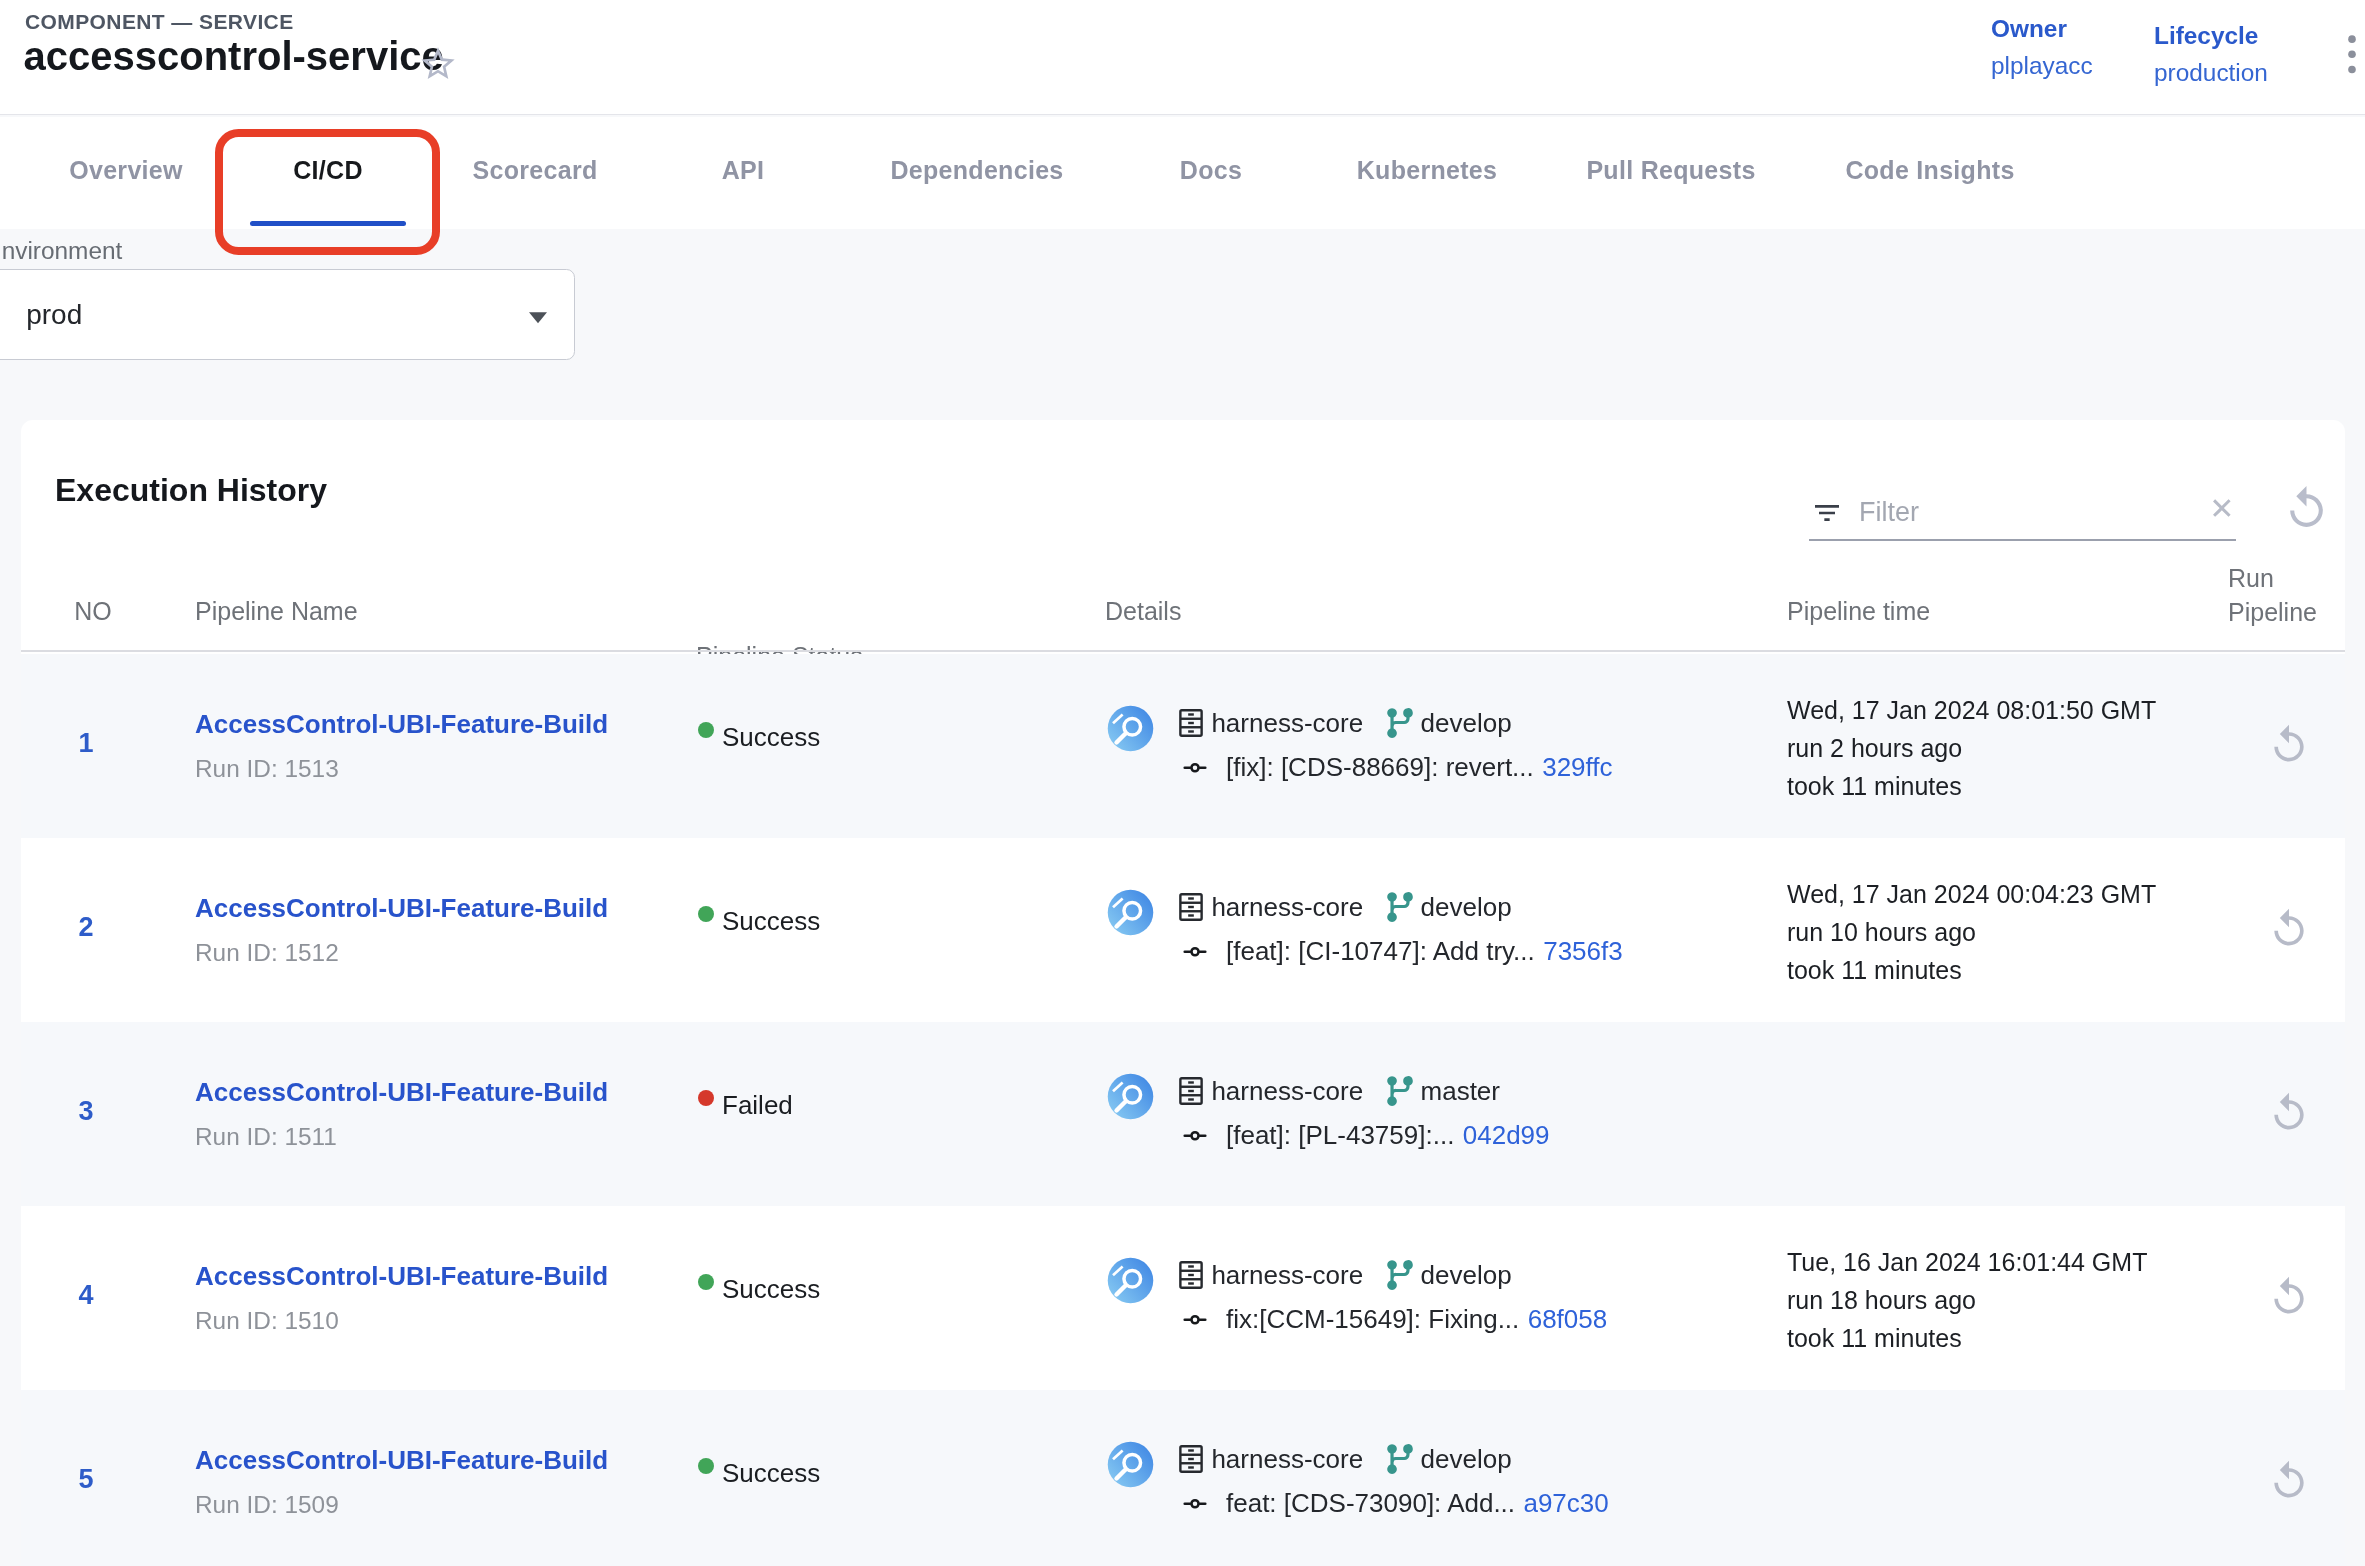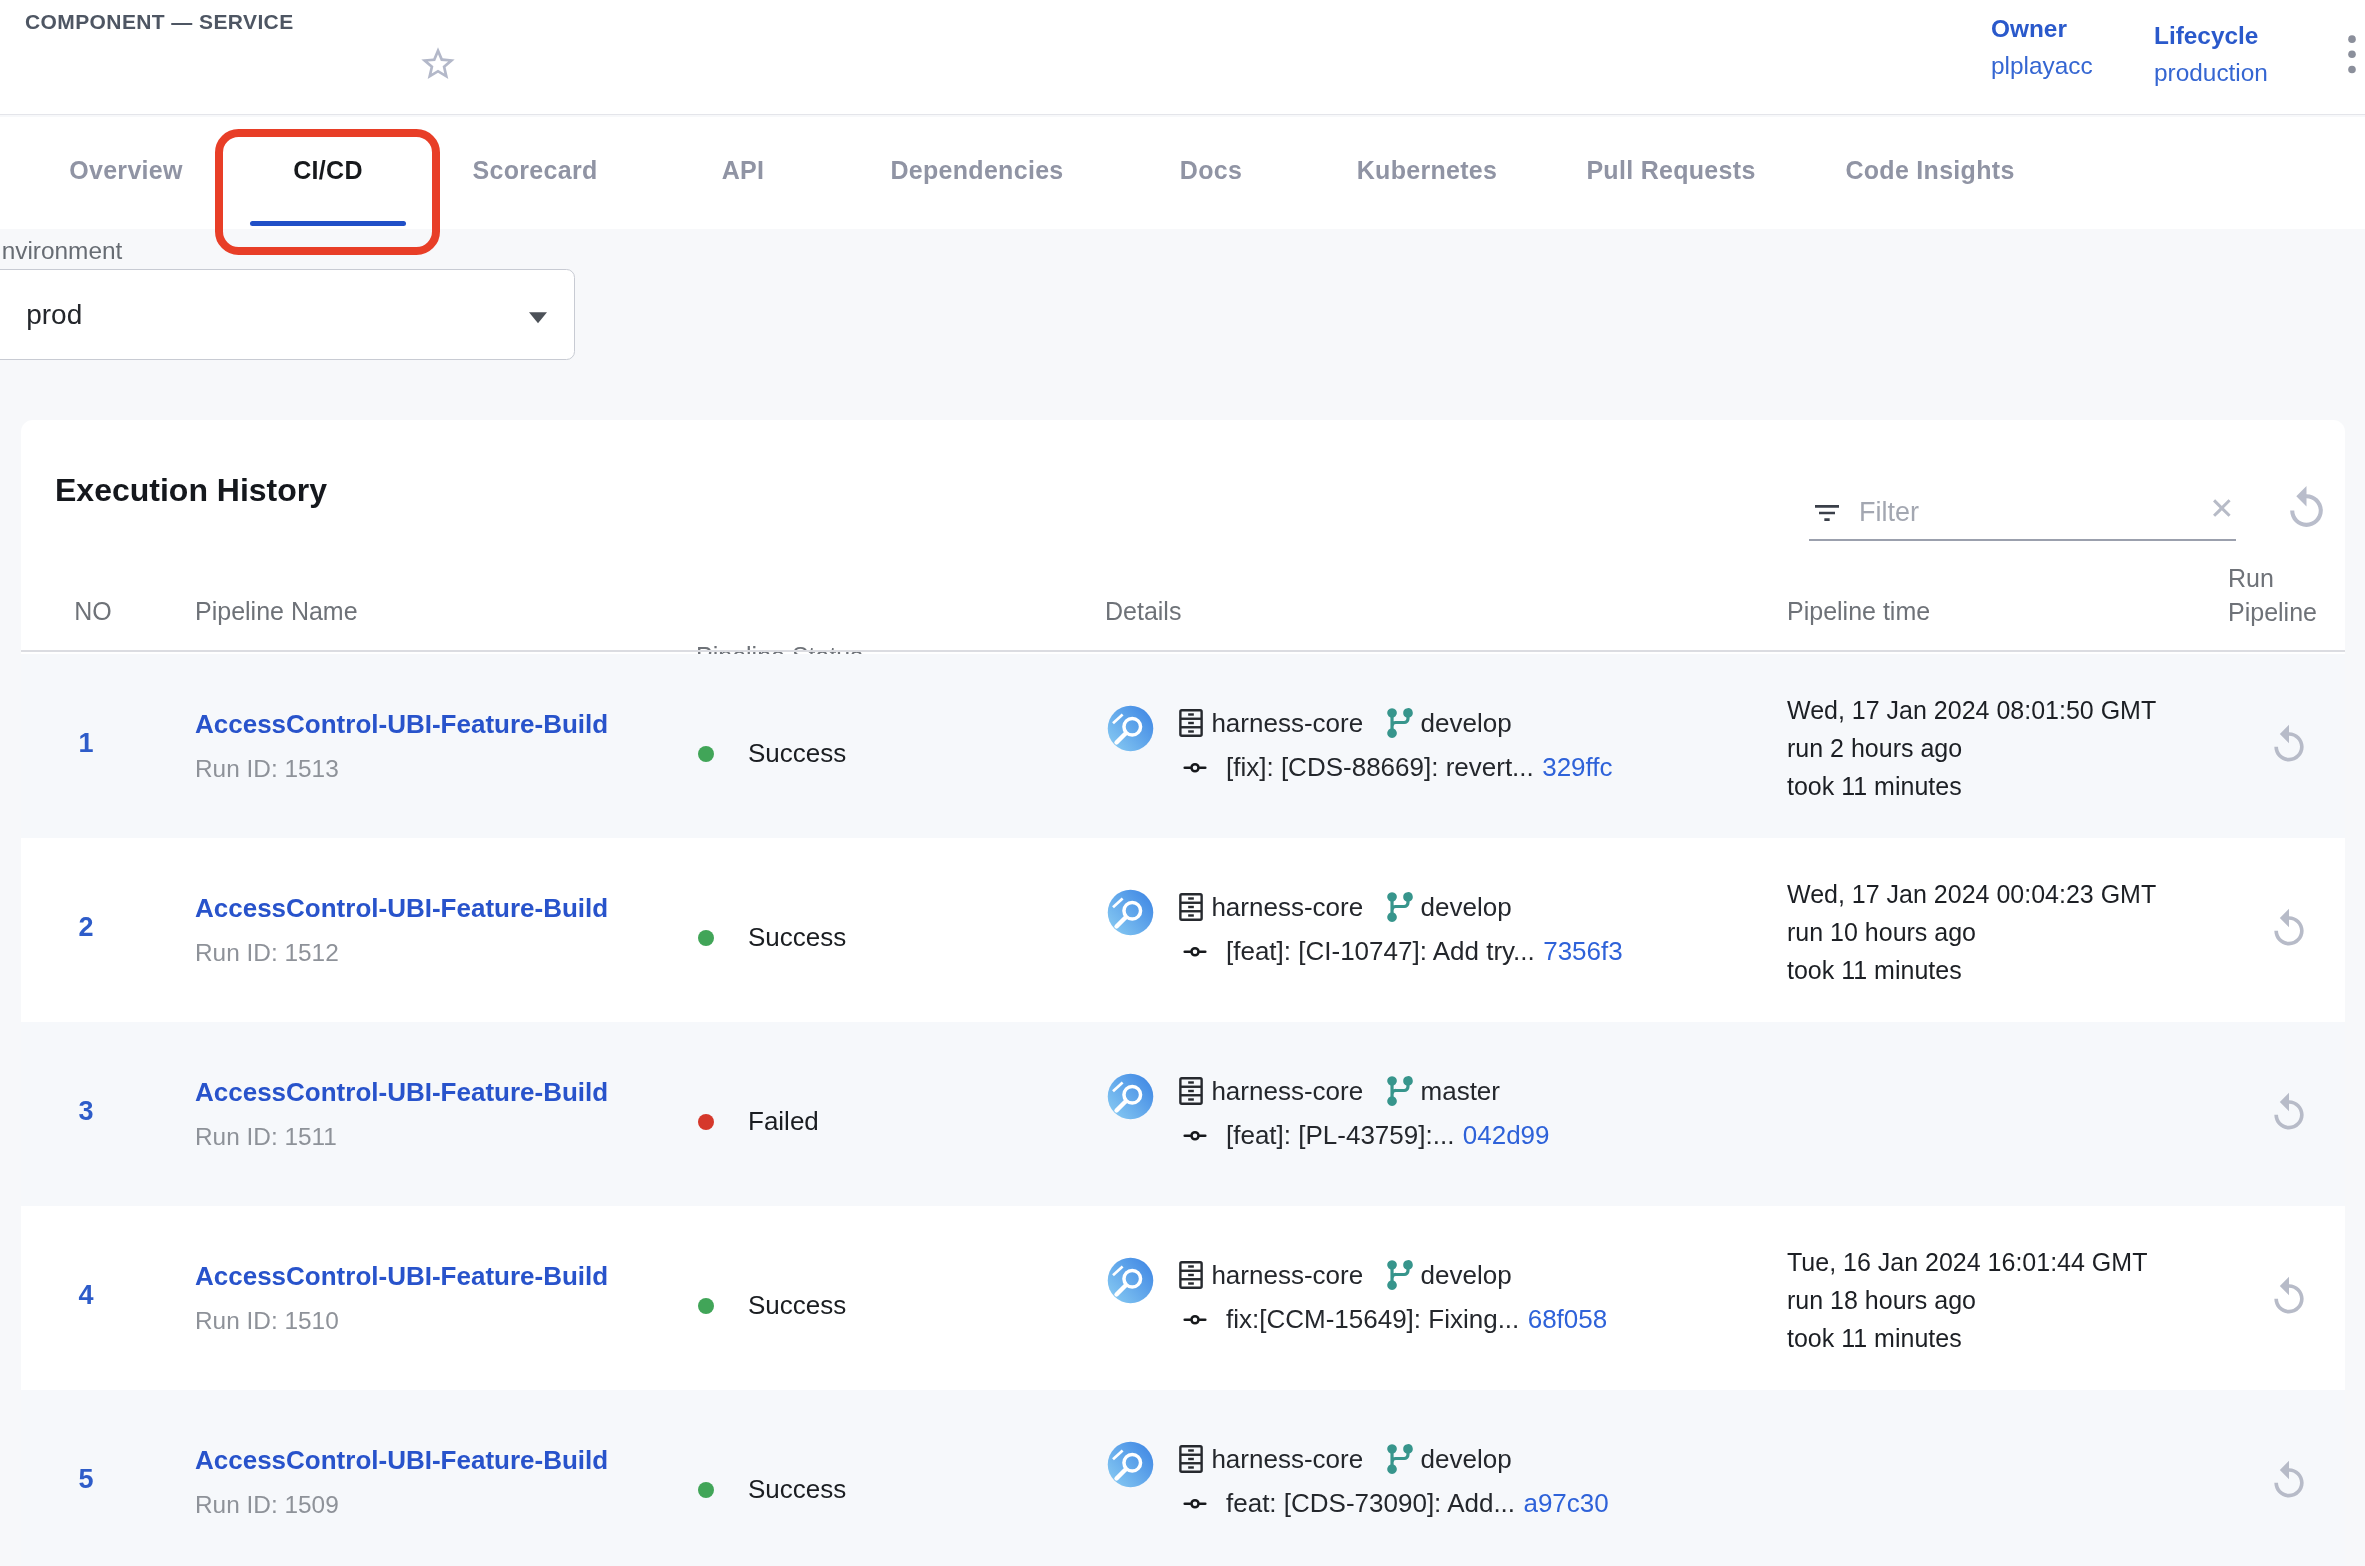--- a/index.html
+++ b/index.html
@@ -73,21 +73,21 @@
   .row { position:absolute; left:0; width:2324px; height:184px; }
   .row--tint { background:#f6f8fb; }
   .row--plain { background:#ffffff; }
 
   .cell-no { position:absolute; left:25px; top:74px; width:80px; text-align:center;
     font-size:27px; font-weight:600; color:#2e5cc9; }
   .cell-name { position:absolute; left:174px; top:55px; font-size:26px; font-weight:700;
     color:#2853cb; cursor:pointer; }
   .cell-runid { position:absolute; left:174px; top:101px; font-size:24.4px; color:#8e9299; }
 
-  .cell-status { position:absolute; left:677px; top:84px; display:flex; align-items:center; gap:34px; }
+  .cell-status { position:absolute; left:677px; top:68px; display:flex; align-items:flex-start; gap:8px; }
   .status-dot { width:16px; height:16px; border-radius:50%; }
   .status-dot--success { background:#41a558; }
   .status-dot--failed { background:#d5382b; }
   .status-label { font-size:26px; color:#1a1d21; }
 
   .details-icon { position:absolute; left:1085px; top:50px; width:49px; height:49px; }
   .details-line1 { position:absolute; left:1153px; top:52px; display:flex; align-items:center; }
   .details-line2 { position:absolute; left:1153px; top:98px; display:flex; align-items:center; }
   .repo-icon { width:34px; height:34px; color:#26292e; margin-right:3.4px; }
   .repo-name { font-size:26px; color:#24272c; }
@@ -98,20 +98,21 @@
   .commit-hash { font-size:26px; color:#2e62d9; margin-left:8.4px; cursor:pointer; }
 
   .cell-time { position:absolute; left:1766px; top:37px; font-size:25px; line-height:38px; color:#1c1f24; }
   .cell-run { position:absolute; left:2246px; top:69px; width:44px; height:44px; color:#b7bbc8; cursor:pointer; }
 </style>
 </head>
 <body>
 
 <div class="page-header">
   <div class="eyebrow">COMPONENT — SERVICE</div>
+  <div class="page-title">accesscontrol-service</div>
   <span class="star-btn">
     <svg viewBox="0 0 24 24" width="40" height="40" fill="currentColor">
       <path d="M22 9.24l-7.19-.62L12 2 9.19 8.63 2 9.24l5.46 4.73L5.82 21 12 17.27 18.18 21l-1.63-7.03L22 9.24zM12 15.4l-3.76 2.27 1-4.28-3.32-2.88 4.38-.38L12 6.1l1.71 4.04 4.38.38-3.32 2.88 1 4.28L12 15.4z"></path>
     </svg>
   </span>
   <div class="meta-block meta-owner">
     <span class="meta-label">Owner</span>
     <span class="meta-value">plplayacc</span>
   </div>
   <div class="meta-block meta-lifecycle">

